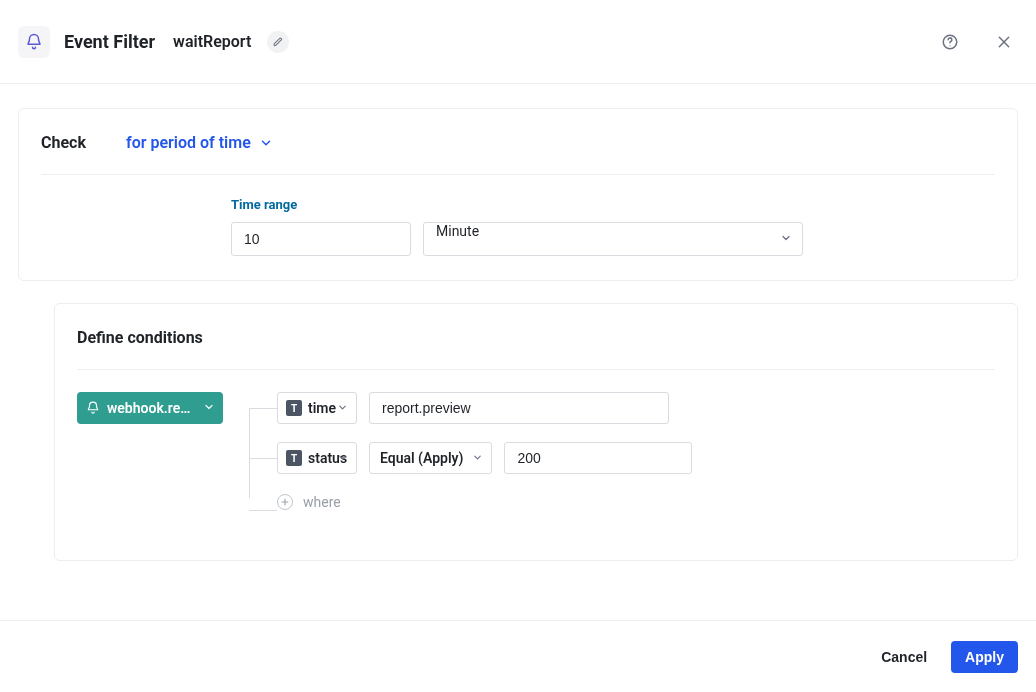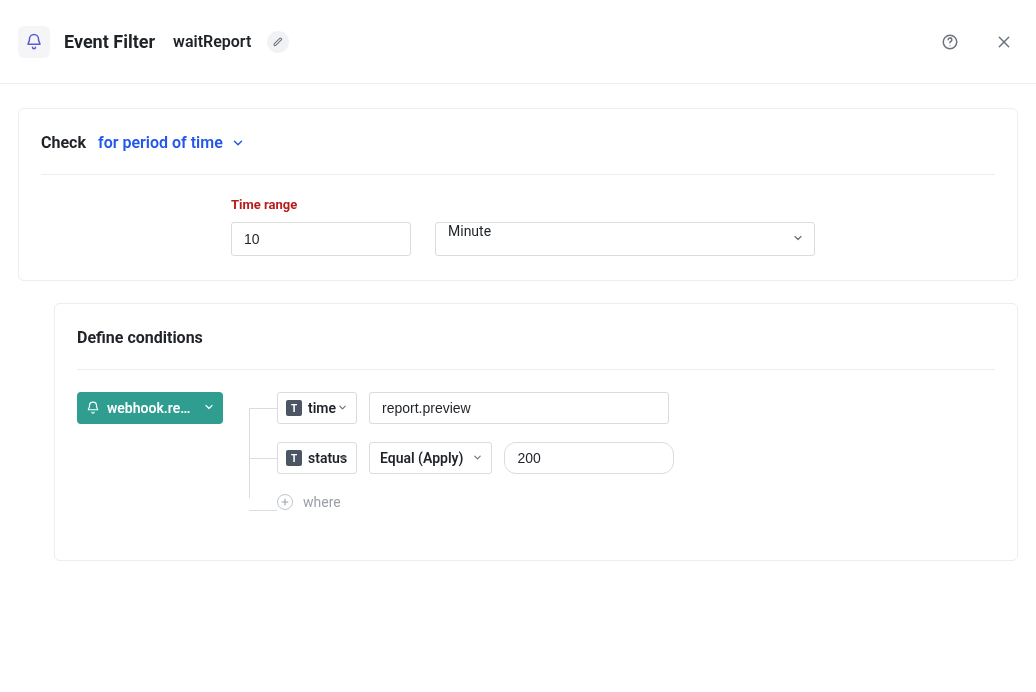--- a/index.html
+++ b/index.html
@@ -75,34 +75,34 @@
     padding: 24px 22px;
   }
   .card-title-row {
     display:flex; align-items:center; gap:12px;
     font-size: 16px; font-weight: 700; color:#1f2328;
   }
   .dropdown-link {
     color: #2357eb;
     font-weight: 600;
     font-size: 16px;
-    display:flex; align-items:center; gap:8px;
+    display:flex; align-items:center; gap:8px;margin-left:28px;
   }
   .divider {
     height: 1px;
     background: #eceef1;
     margin: 22px 0;
   }
   .form-row {
     display:flex; gap: 12px; align-items:flex-start;
     margin-left: 190px;
   }
   .form-col { display:flex; flex-direction:column; gap:10px; }
   .form-label {
-    font-size: 13px; font-weight: 700; color:#b91c1c;
+    font-size: 13px; font-weight: 700; color:#0369a1;
   }
   .input {
     height: 34px;
     border: 1px solid #d9dce0;
     border-radius: 3px;
     padding: 0 12px;
     font-size: 14px;
     background:#fff;
     color:#1f2328;
   }
@@ -301,21 +301,21 @@
           <span>for period of time</span>
           <svg width="14" height="14" viewBox="0 0 24 24" fill="none" stroke="currentColor" stroke-width="2.5">
             <path d="M6 9l6 6 6-6" stroke-linecap="round" stroke-linejoin="round"></path>
           </svg>
         </span>
       </div>
       <div class="divider"></div>
       <div class="form-row">
         <div class="form-col">
           <div class="form-label">Time range</div>
-          <div style="display:flex; gap:24px;align-items:flex-end;">
+          <div style="display:flex; gap:12px;align-items:flex-end;">
             <input class="input w-small" value="10" style="">
             <div class="select">
               <span>Minute</span>
               <span class="chev">
                 <svg width="12" height="12" viewBox="0 0 24 24" fill="none" stroke="currentColor" stroke-width="2.5">
                   <path d="M6 9l6 6 6-6" stroke-linecap="round" stroke-linejoin="round"></path>
                 </svg>
               </span>
             </div>
           </div>
@@ -377,31 +377,35 @@
                 </span>
               </div>
               <div class="op-select">
                 <span>Equal (Apply)</span>
                 <span class="chev">
                   <svg width="11" height="11" viewBox="0 0 24 24" fill="none" stroke="currentColor" stroke-width="2.5">
                       <path d="M6 9l6 6 6-6" stroke-linecap="round" stroke-linejoin="round"></path>
                     </svg>
                 </span>
               </div>
-              <input class="val-input" style="width: 170px; border-radius: 12px;" value="200">
+              <input class="val-input" style="width: 188px;" value="200">
             </div>
 
             <div class="add-where" style="margin-top:2px;">
               <span class="plus">
                 <svg width="10" height="10" viewBox="0 0 24 24" fill="none" stroke="currentColor" stroke-width="2.5">
                     <path d="M12 5v14M5 12h14" stroke-linecap="round"></path>
                   </svg>
               </span>
               <span>where</span>
             </div>
           </div>
         </div>
       </div>
     </div>
 
   </div>
 
+  <div class="footer">
+    <button class="btn-text">Cancel</button>
+    <button class="btn-primary">Apply</button>
+  </div>
 </div>
 
 </body></html>

